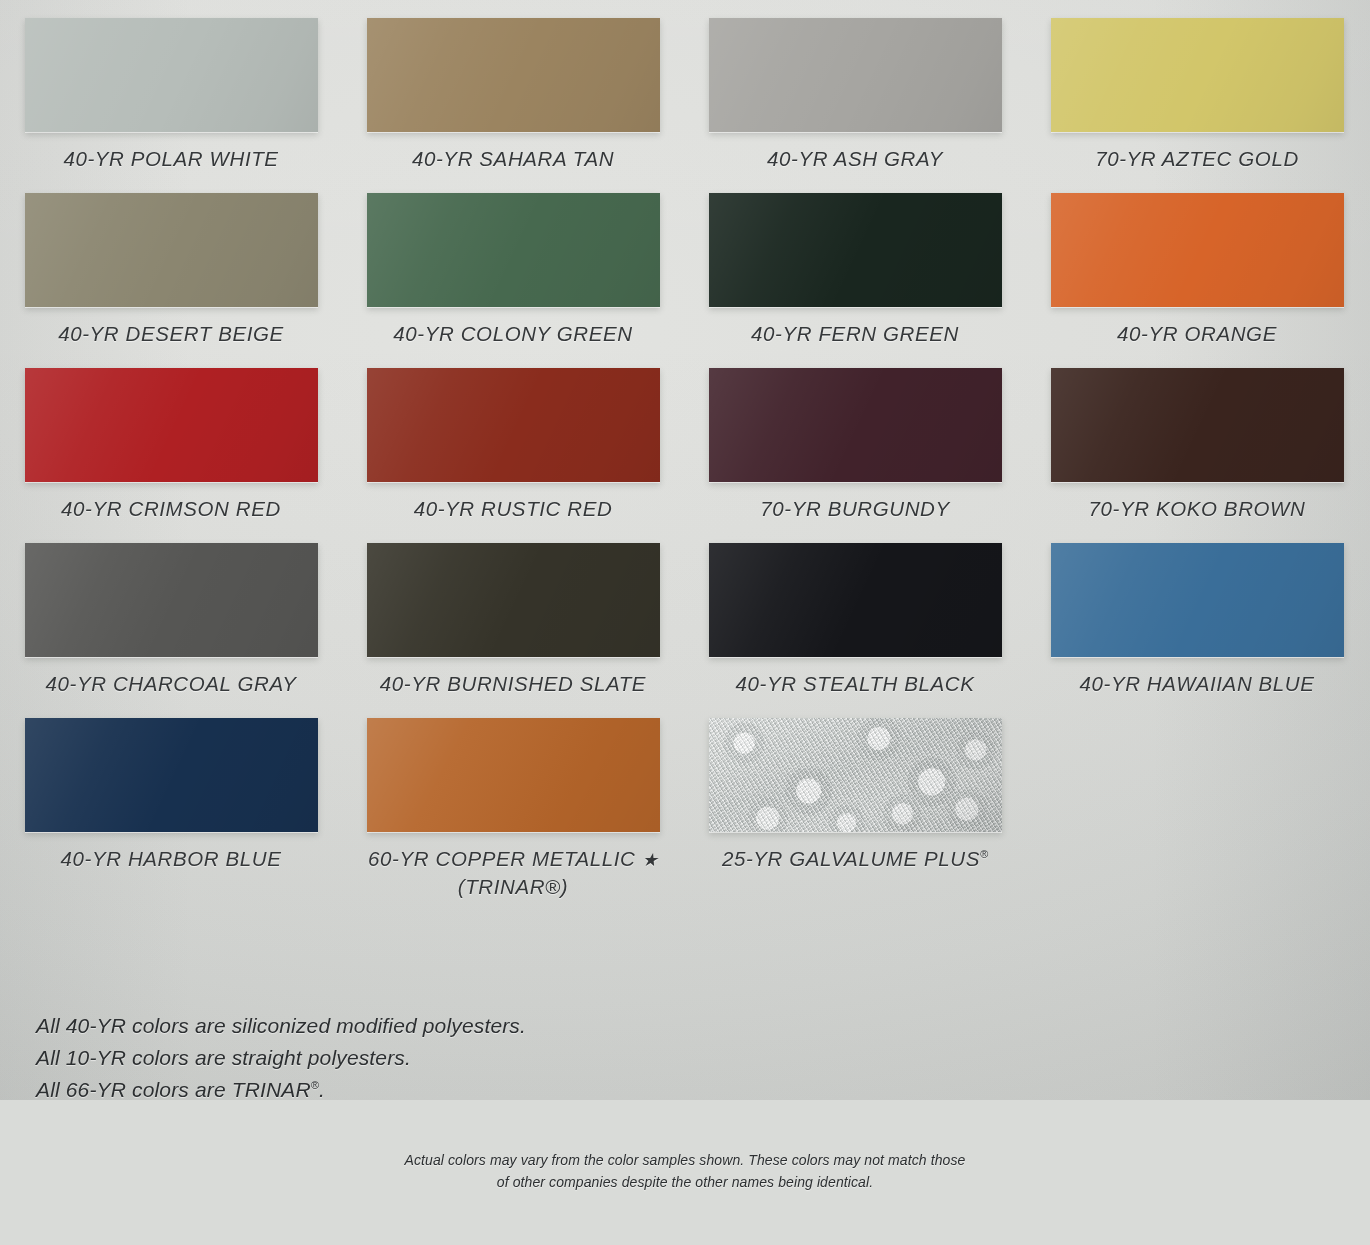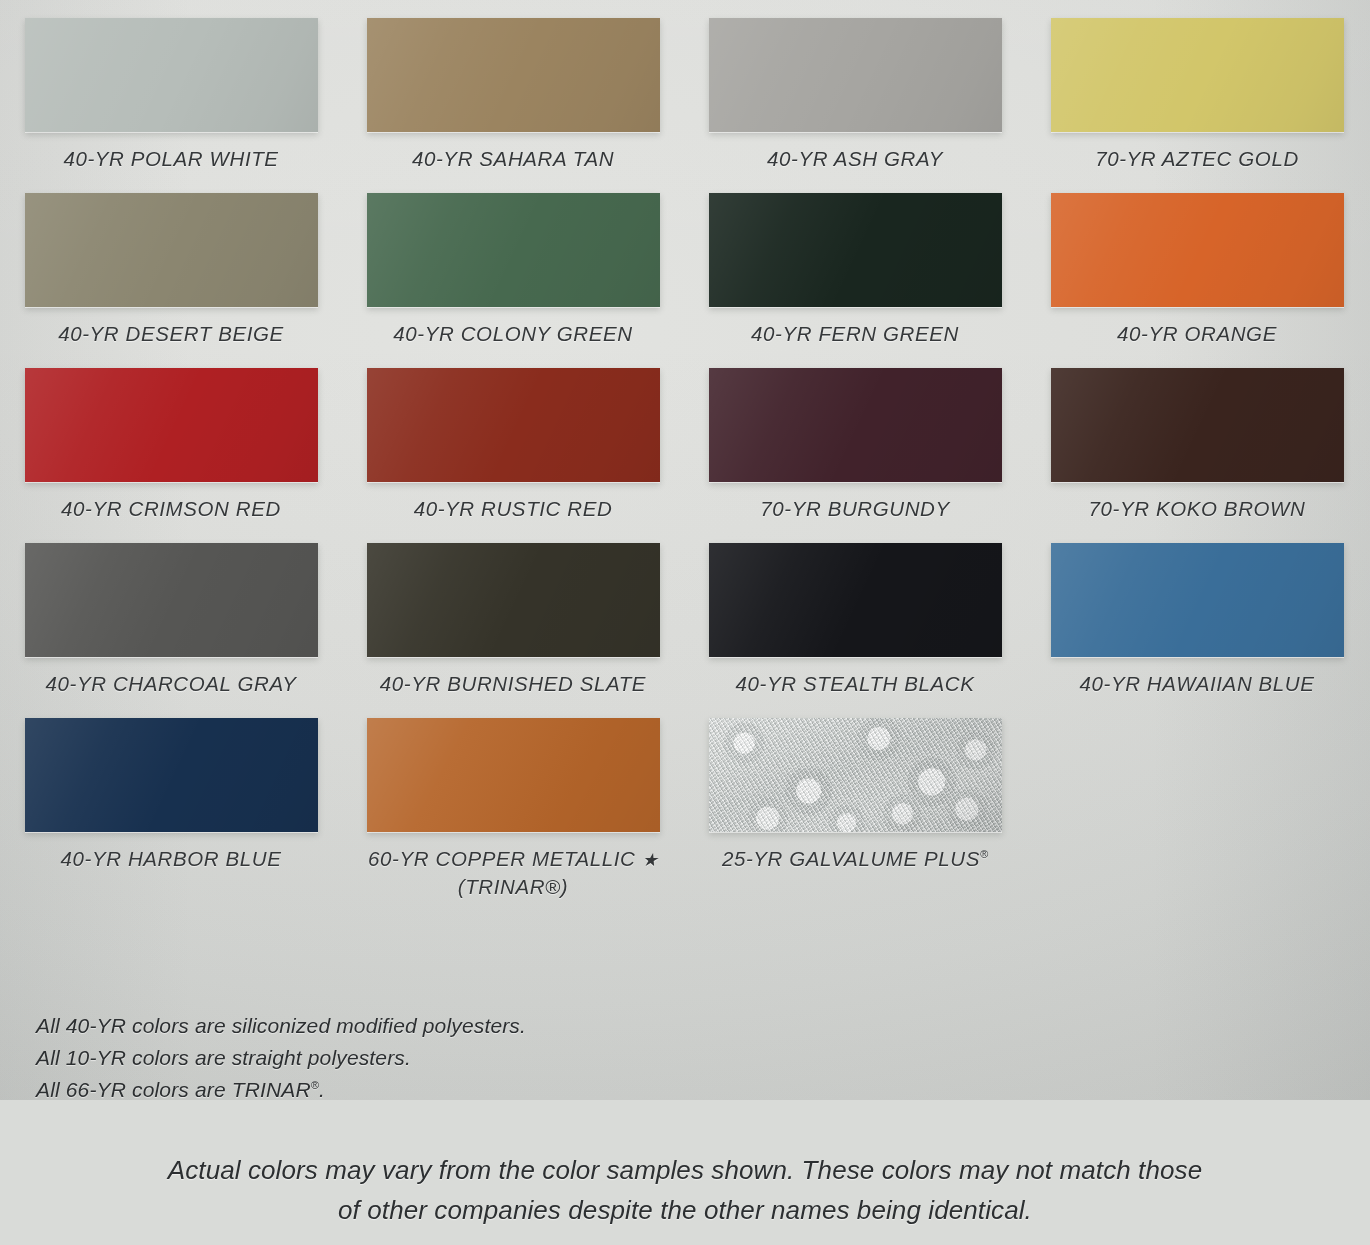--- a/index.html
+++ b/index.html
@@ -142,21 +142,21 @@
 
   
   #disclaimer {
     position: absolute;
     left: 0;
     top: 1150px;
     width: 1370px;
     text-align: center;
     z-index: 2;
     color: #2c2f31;
-    font-size: 26px;
+    font-size: 14px;
     line-height: 1.55;
     letter-spacing: 0.1px;
     text-shadow: 0 1px 1px rgba(255,255,255,0.6);
   }
   #disclaimer .d-line { display: block; white-space: nowrap; }
 </style>
 </head>
 <body>
 
 <div id="page">

